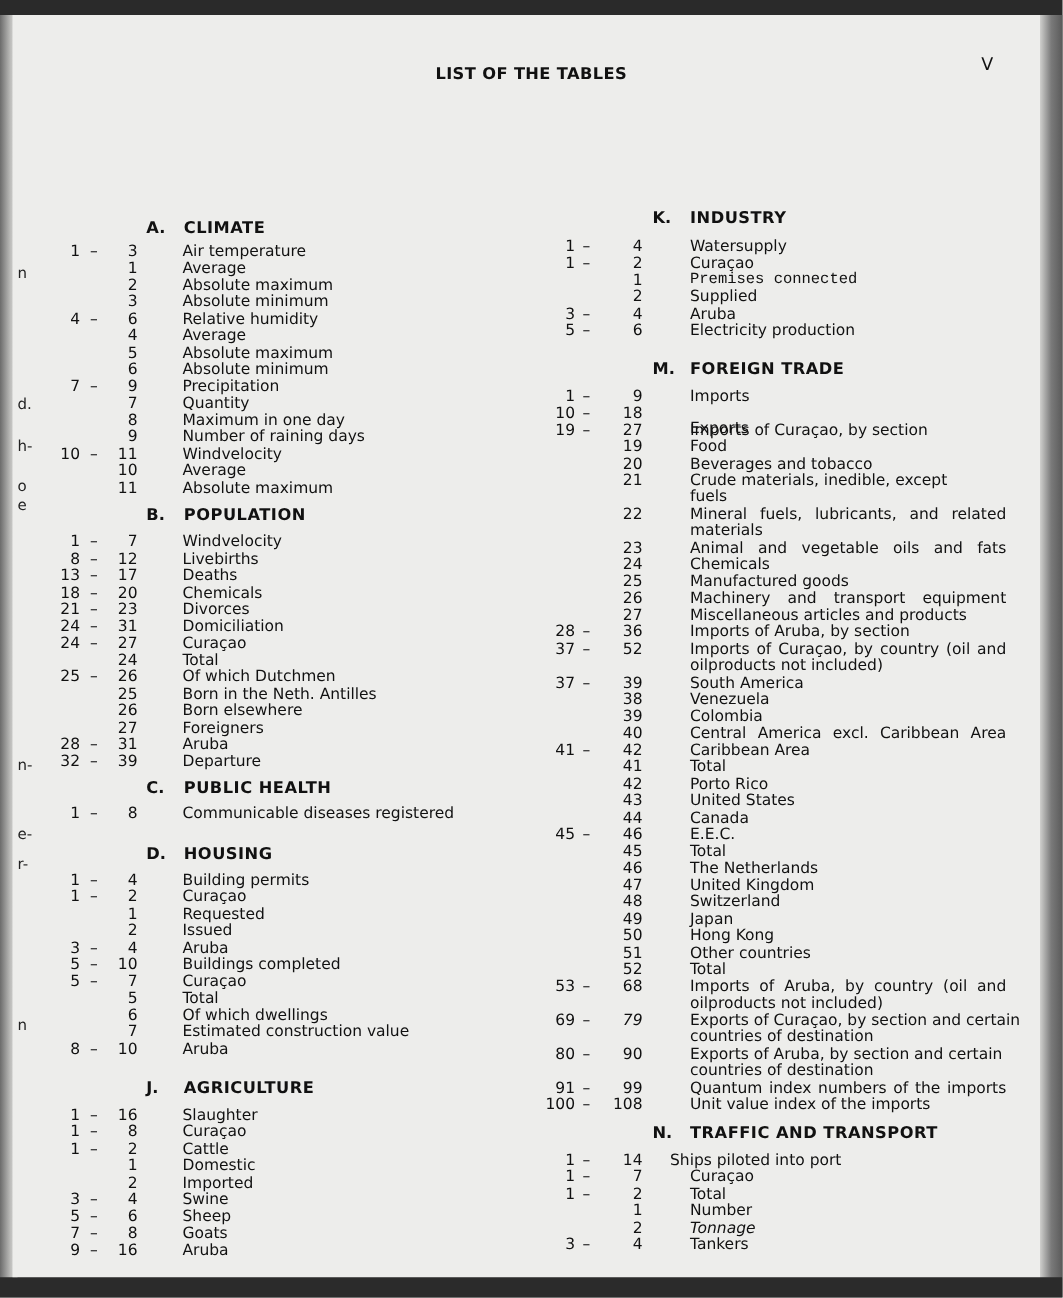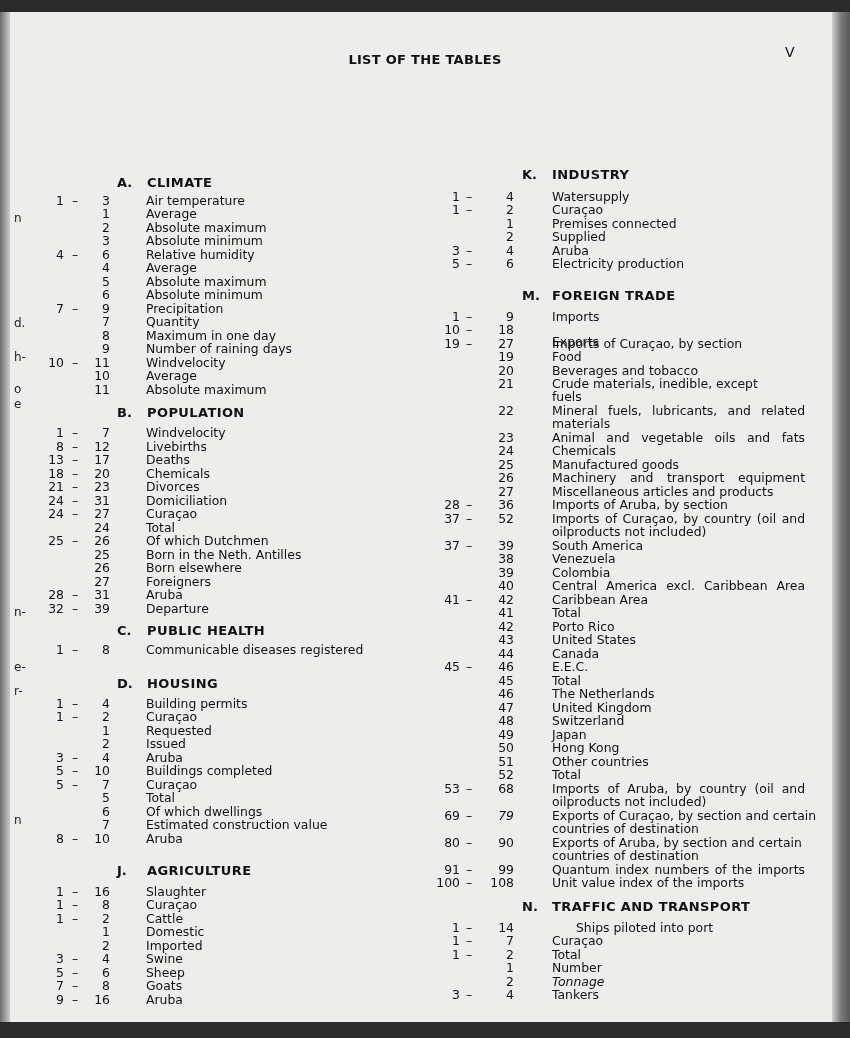--- a/index.html
+++ b/index.html
@@ -361,21 +361,21 @@
       <span class="lbl" style="left: 552px;">Watersupply</span>
     </div>
     <div class="row" style="top: 203px; left: 0px;">
       <span class="r1" style="left: 428px;">1</span>
       <span class="dash" style="left: 466px;">–</span>
       <span class="r2" style="left: 484px;">2</span>
       <span class="lbl" style="left: 552px;">Curaçao</span>
     </div>
     <div class="row" style="top: 217px; left: 0px;">
       <span class="r2" style="left: 484px;">1</span>
-      <span class="lbl" style="left: 552px;">Premises connected</span>
+      <span class="lbl" style="left: 552px; font-family: Liberation Mono, monospace;">Premises connected</span>
     </div>
     <div class="row" style="top: 230px; left: 0px;">
       <span class="r2" style="left: 484px;">2</span>
       <span class="lbl" style="left: 552px;">Supplied</span>
     </div>
     <div class="row" style="top: 244px; left: 0px;">
       <span class="r1" style="left: 428px;">3</span>
       <span class="dash" style="left: 466px;">–</span>
       <span class="r2" style="left: 484px;">4</span>
       <span class="lbl" style="left: 552px;">Aruba</span>
@@ -583,21 +583,21 @@
       <span class="lbl" style="left: 552px;">Unit value index of the imports</span>
     </div>
     <div class="sec" style="top: 900px; left: 522px; width: 300px;">
       <span class="letter">N.</span>
       <span class="name">TRAFFIC AND TRANSPORT</span>
     </div>
     <div class="row" style="top: 921px; left: 0px;">
       <span class="r1" style="left: 428px;">1</span>
       <span class="dash" style="left: 466px;">–</span>
       <span class="r2" style="left: 484px;">14</span>
-      <span class="lbl" style="left: 576px;">Ships piloted into port</span>
+      <span class="lbl" style="left: 536px;">Ships piloted into port</span>
     </div>
     <div class="row" style="top: 934px; left: 0px;">
       <span class="r1" style="left: 428px;">1</span>
       <span class="dash" style="left: 466px;">–</span>
       <span class="r2" style="left: 484px;">7</span>
       <span class="lbl" style="left: 552px;">Curaçao</span>
     </div>
     <div class="row" style="top: 948px; left: 0px;">
       <span class="r1" style="left: 428px;">1</span>
       <span class="dash" style="left: 466px;">–</span>

